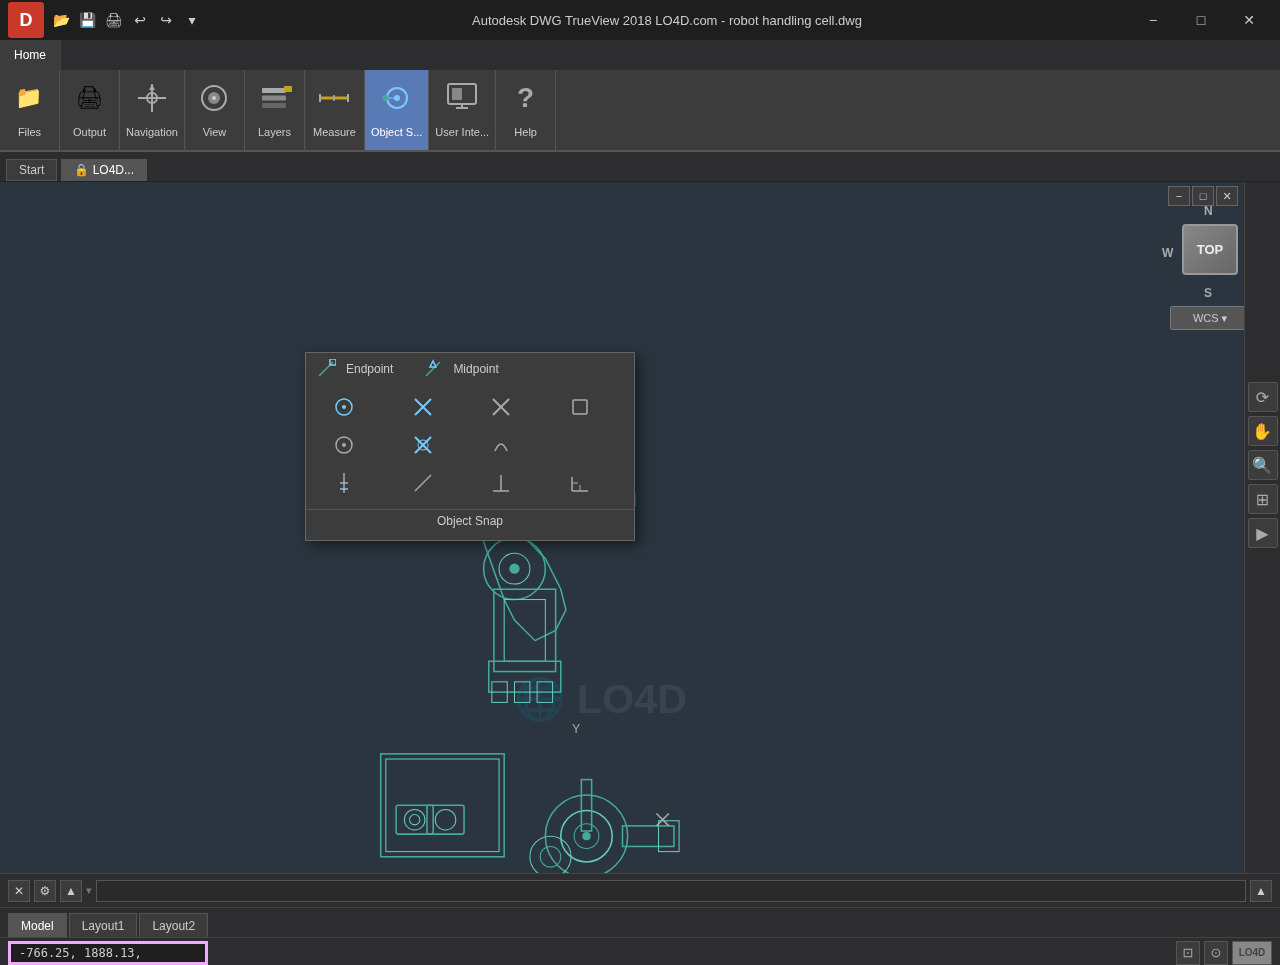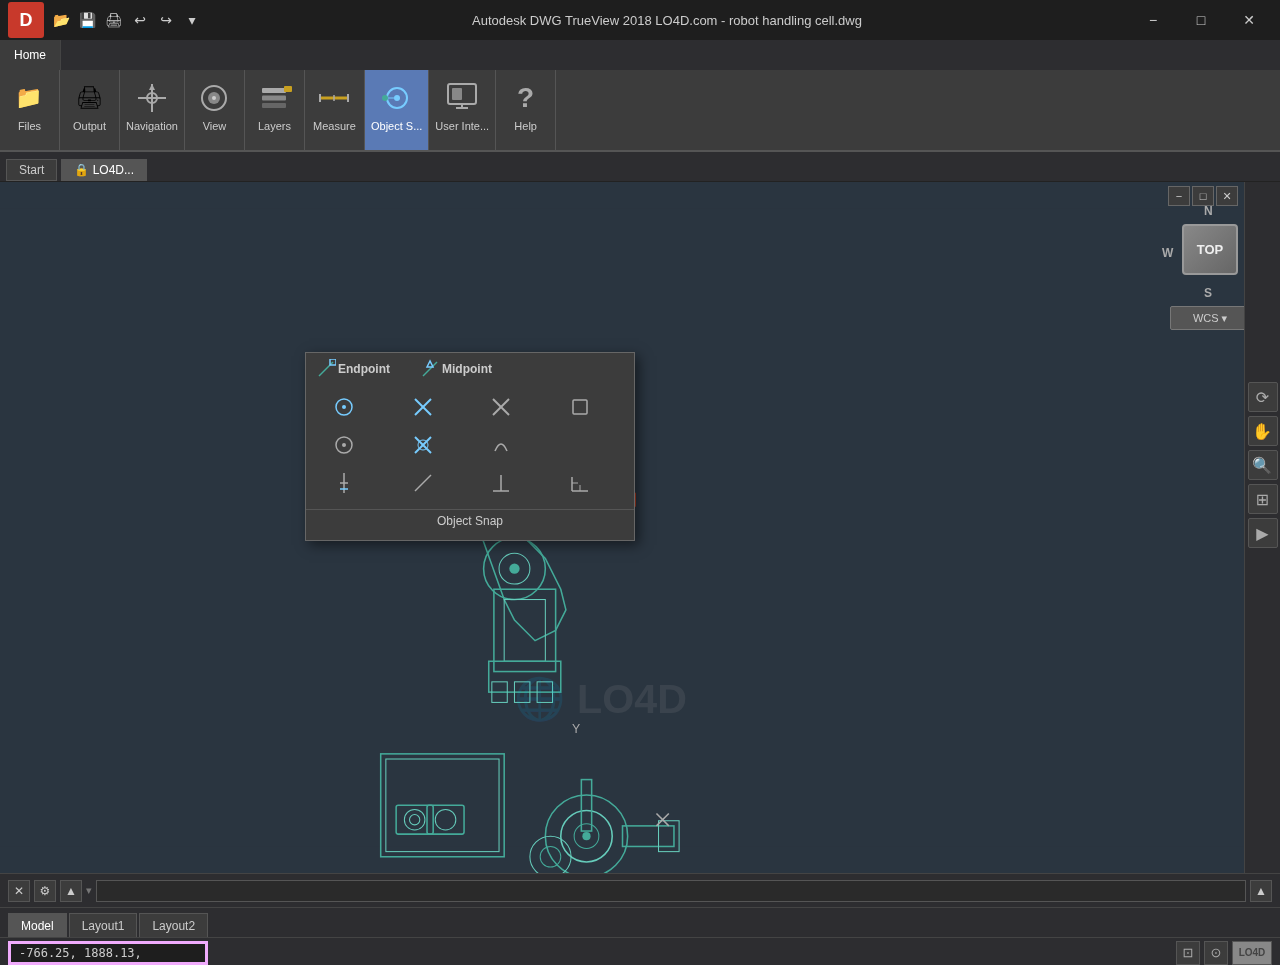--- a/index.html
+++ b/index.html
@@ -82,21 +82,21 @@
     .ribbon-group.active-group { background: #5a7ab5; }
     .ribbon-group-icon {
       width: 40px; height: 40px;
       display: flex; align-items: center; justify-content: center;
       font-size: 22px;
       margin-top: 4px;
     }
     .ribbon-group-label {
       font-size: 11px;
       color: #ccc;
-      margin-top: 2px;
+      margin-top: 8px;
       text-align: center;
     }
     .ribbon-group.active-group .ribbon-group-label { color: #fff; }
 
     
     .toolbar-bar {
       height: 30px;
       background: #2d2d30;
       display: flex;
       align-items: flex-end;
@@ -210,23 +210,22 @@
       box-shadow: 4px 4px 12px rgba(0,0,0,0.5);
       z-index: 100;
       padding-bottom: 8px;
     }
     .snap-header {
       display: flex;
       padding: 6px 10px;
       gap: 30px;
     }
     .snap-header-item {
-      display: flex; align-items: center; gap: 2px;
-      cursor: pointer;
-      font-weight: bold;
+      display: flex; align-items: center; gap: 10px;
+      cursor: pointer;
     }
     .snap-header-label { color: #ccc; font-size: 12px; }
     .snap-grid {
       display: grid;
       grid-template-columns: repeat(4, 1fr);
       gap: 2px;
       padding: 4px 8px;
     }
     .snap-item {
       width: 60px; height: 36px;

